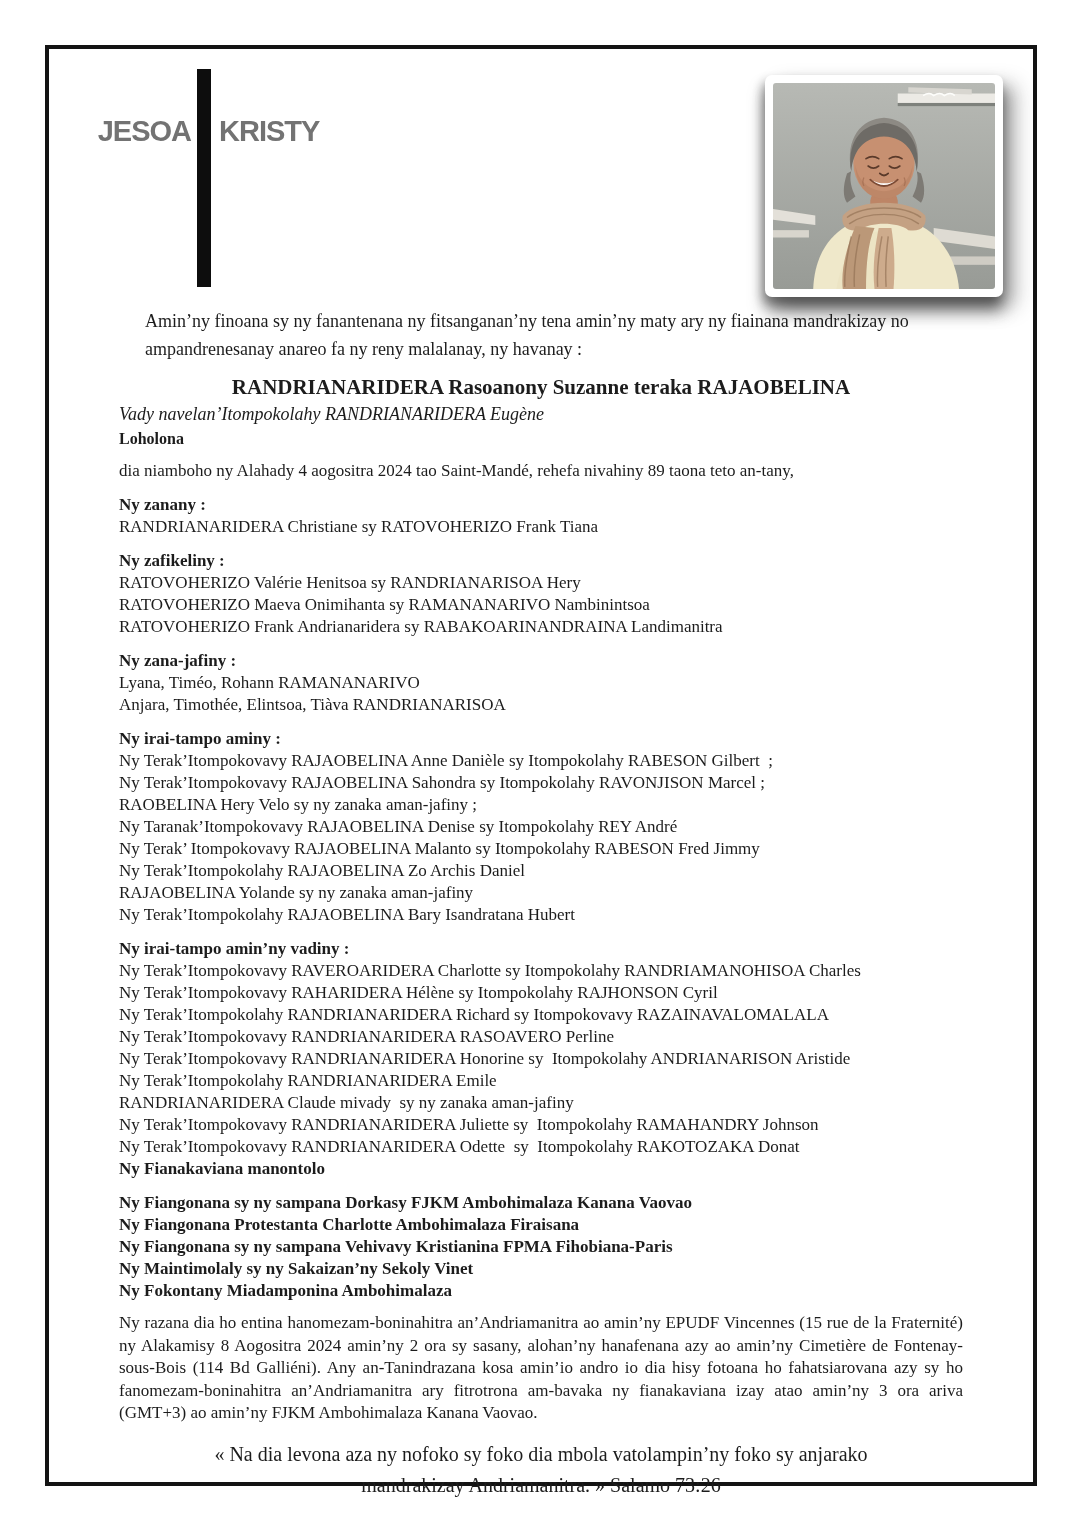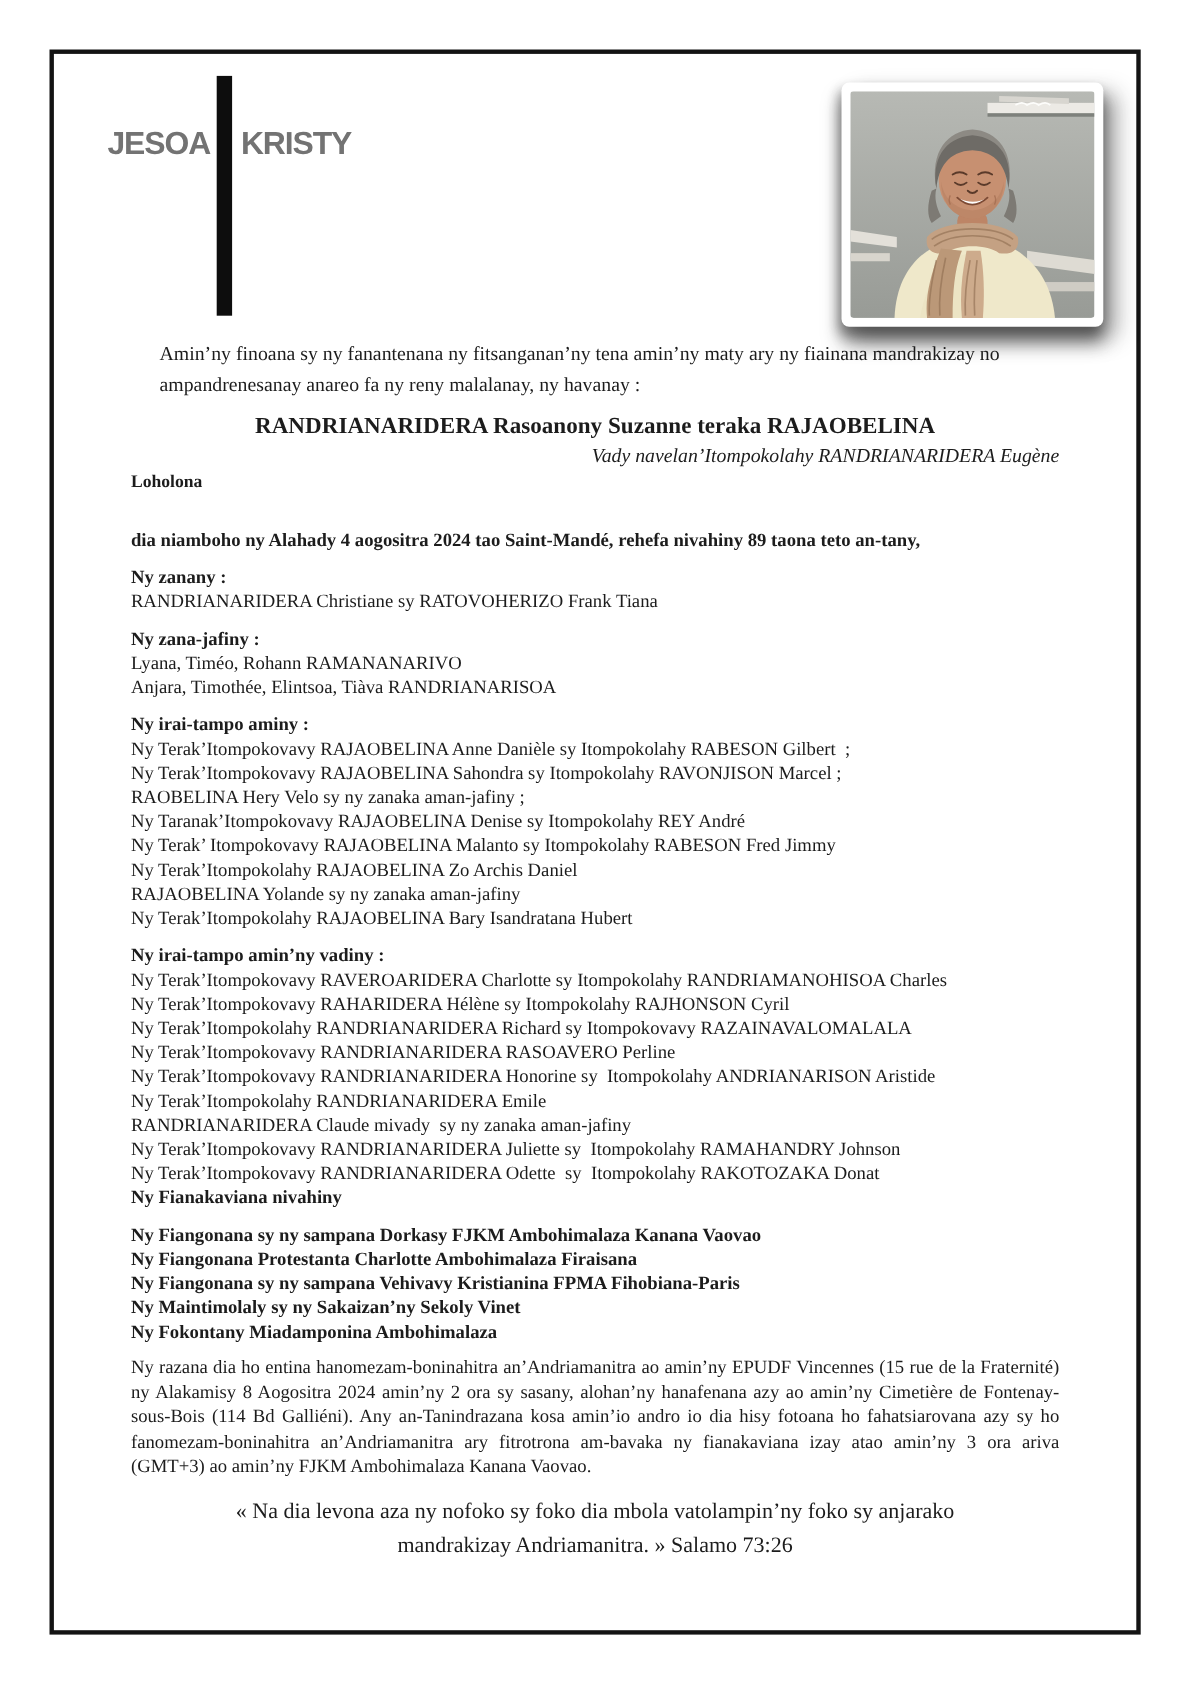--- a/index.html
+++ b/index.html
@@ -32,26 +32,26 @@
   .photo svg{display:block;width:100%;height:100%;border-radius:3px;}
   
   .main{position:absolute;left:0;top:258px;width:100%;padding:0 70px;box-sizing:border-box;}
   .intro{
     text-align:left;font-size:18px;line-height:28px;padding:0 26px;
   }
   .deceased-name{
     text-align:center;font-weight:bold;font-size:21px;margin-top:12px;
   }
   .widow-line{
-    text-align:right;font-style:italic;font-size:18px;margin-top:4px;
+    text-align:left;font-style:italic;font-size:18px;margin-top:4px;
   }
   .role-line{
     font-weight:bold;font-size:16px;margin-top:5px;
   }
-  .death-line{font-size:17px;margin-top:32px;line-height:22px;font-weight:bold;}
+  .death-line{font-size:17px;margin-top:12px;line-height:22px;}
   .section{margin-top:12px;}
   .section-heading{font-weight:bold;font-size:17px;line-height:22px;}
   .fam-line{font-size:17px;line-height:22px;white-space:pre-wrap;}
   .bold-line{font-weight:bold;font-size:17px;line-height:22px;}
   .community{margin-top:12px;font-family:Liberation Serif, serif;}
   .closing{
     margin-top:10px;font-size:17px;line-height:22.5px;text-align:justify;white-space:normal;
   }
   .quote{
     margin:14px auto 0 auto;max-width:712px;text-align:center;
@@ -140,20 +140,26 @@
     <div class="widow-line">Vady navelan’Itompokolahy RANDRIANARIDERA Eugène</div>
     <div class="role-line">Loholona</div>
 
     <div class="death-line">dia niamboho ny Alahady 4 aogositra 2024 tao Saint-Mandé, rehefa nivahiny 89 taona teto an-tany,</div>
 
     <div class="section">
       <div class="section-heading">Ny zanany :</div>
       <div class="fam-line">RANDRIANARIDERA Christiane sy RATOVOHERIZO Frank Tiana</div>
     </div>
 
+    <div class="section">
+      <div class="section-heading">Ny zafikeliny :</div>
+      <div class="fam-line">RATOVOHERIZO Valérie Henitsoa sy RANDRIANARISOA Hery</div>
+      <div class="fam-line">RATOVOHERIZO Maeva Onimihanta sy RAMANANARIVO Nambinintsoa</div>
+      <div class="fam-line">RATOVOHERIZO Frank Andrianaridera sy RABAKOARINANDRAINA Landimanitra</div>
+    </div>
 
     <div class="section">
       <div class="section-heading">Ny zana-jafiny :</div>
       <div class="fam-line">Lyana, Timéo, Rohann RAMANANARIVO</div>
       <div class="fam-line">Anjara, Timothée, Elintsoa, Tiàva RANDRIANARISOA</div>
     </div>
 
     <div class="section">
       <div class="section-heading">Ny irai-tampo aminy :</div>
       <div class="fam-line">Ny Terak’Itompokovavy RAJAOBELINA Anne Danièle sy Itompokolahy RABESON Gilbert  ;</div>
@@ -170,21 +176,21 @@
       <div class="section-heading">Ny irai-tampo amin’ny vadiny :</div>
       <div class="fam-line">Ny Terak’Itompokovavy RAVEROARIDERA Charlotte sy Itompokolahy RANDRIAMANOHISOA Charles</div>
       <div class="fam-line">Ny Terak’Itompokovavy RAHARIDERA Hélène sy Itompokolahy RAJHONSON Cyril</div>
       <div class="fam-line">Ny Terak’Itompokolahy RANDRIANARIDERA Richard sy Itompokovavy RAZAINAVALOMALALA</div>
       <div class="fam-line">Ny Terak’Itompokovavy RANDRIANARIDERA RASOAVERO Perline</div>
       <div class="fam-line">Ny Terak’Itompokovavy RANDRIANARIDERA Honorine sy  Itompokolahy ANDRIANARISON Aristide</div>
       <div class="fam-line">Ny Terak’Itompokolahy RANDRIANARIDERA Emile</div>
       <div class="fam-line">RANDRIANARIDERA Claude mivady  sy ny zanaka aman-jafiny</div>
       <div class="fam-line">Ny Terak’Itompokovavy RANDRIANARIDERA Juliette sy  Itompokolahy RAMAHANDRY Johnson</div>
       <div class="fam-line">Ny Terak’Itompokovavy RANDRIANARIDERA Odette  sy  Itompokolahy RAKOTOZAKA Donat</div>
-      <div class="bold-line">Ny Fianakaviana nivahiny</div>
+      <div class="bold-line">Ny Fianakaviana manontolo</div>
     </div>
 
     <div class="community">
       <div class="bold-line">Ny Fiangonana sy ny sampana Dorkasy FJKM Ambohimalaza Kanana Vaovao</div>
       <div class="bold-line">Ny Fiangonana Protestanta Charlotte Ambohimalaza Firaisana</div>
       <div class="bold-line">Ny Fiangonana sy ny sampana Vehivavy Kristianina FPMA Fihobiana-Paris</div>
       <div class="bold-line">Ny Maintimolaly sy ny Sakaizan’ny Sekoly Vinet</div>
       <div class="bold-line">Ny Fokontany Miadamponina Ambohimalaza</div>
     </div>
 

